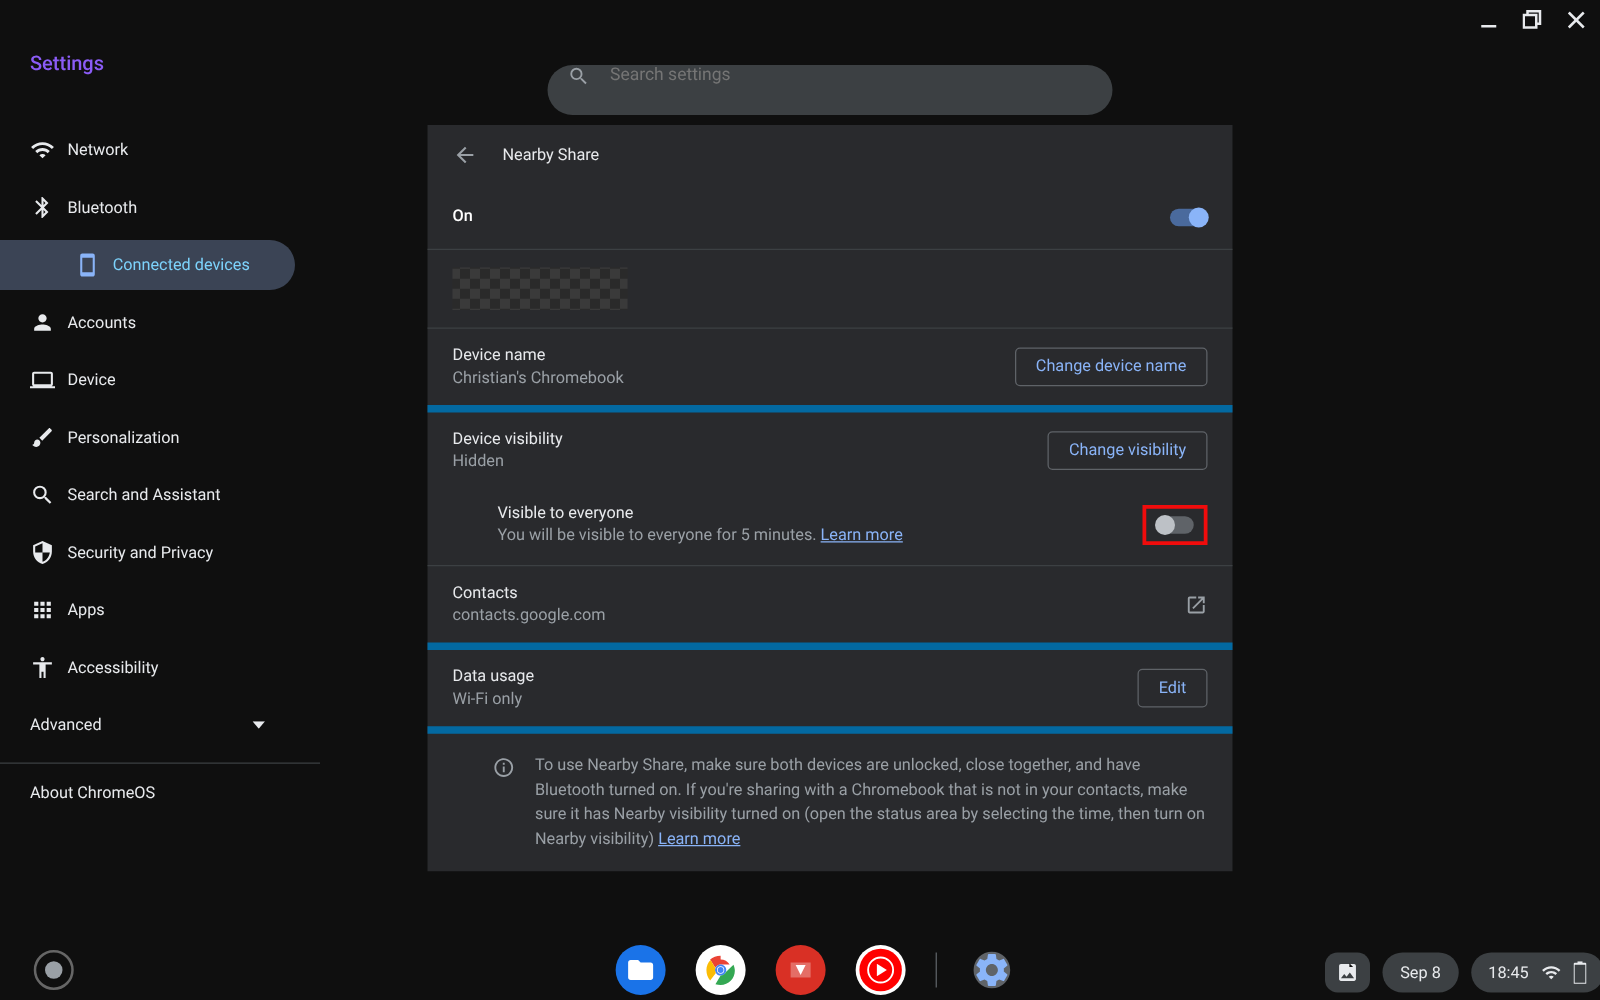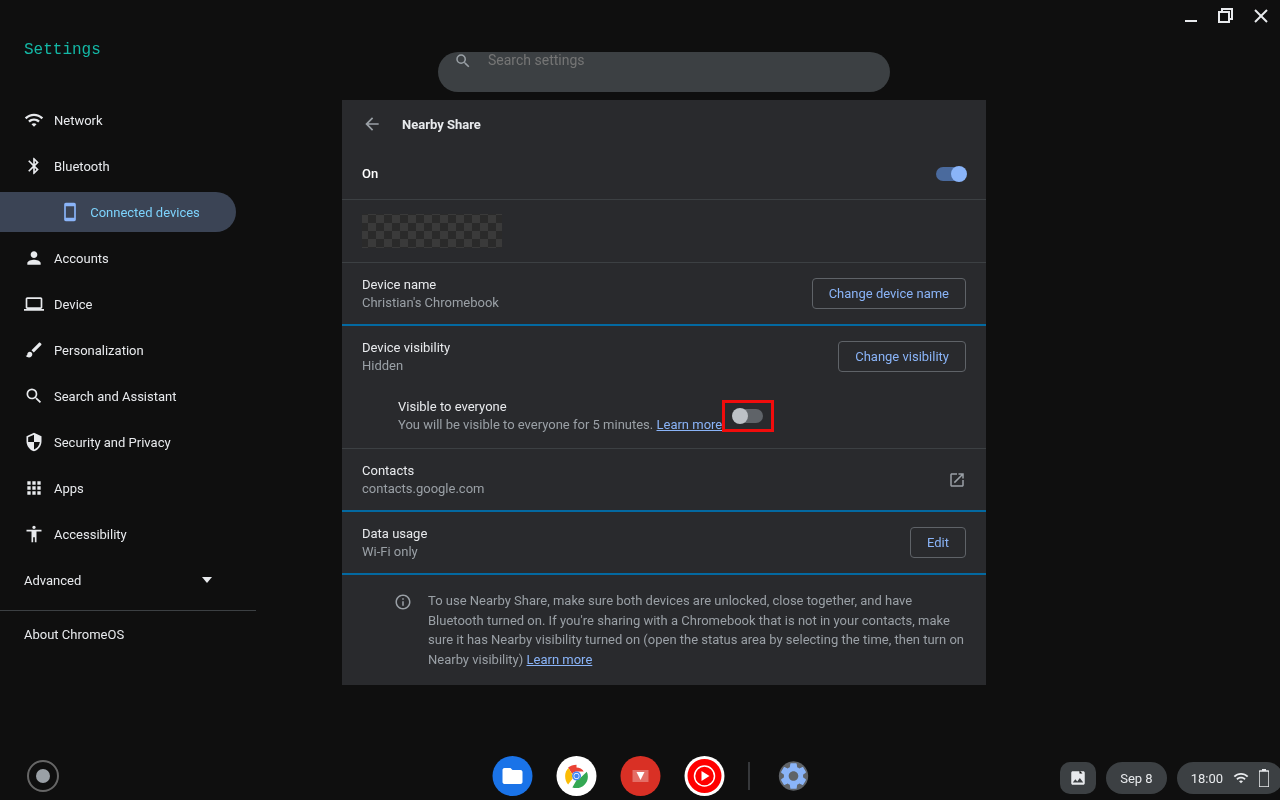--- a/index.html
+++ b/index.html
@@ -4,51 +4,51 @@
 <style>
   * { box-sizing: border-box; margin: 0; padding: 0; font-family: Roboto, "Segoe UI", Arial, sans-serif; }
   html, body { width: 1280px; height: 800px; background: #0f0f0f; color: #e8eaed; overflow: hidden; }
 
   
   .window-controls { position: absolute; top: 8px; right: 12px; display: flex; gap: 20px; align-items: center; }
   .window-controls span { color: #e8eaed; font-size: 16px; cursor: pointer; }
 
   
   .header { height: 100px; display: flex; align-items: center; padding: 0 24px; position: relative; }
-  .header-title { font-size: 16px; color: #14b8a6; font-weight: 500; font-family: Liberation Mono, monospace; }
+  .header-title { font-size: 16px; color: #8b5cf6; font-weight: 500; }
   .search-wrap { position: absolute; left: 438px; top: 52px; width: 452px; height: 40px; background: #3c4043; border-radius: 20px; display: flex; align-items: flex-start; padding: 0 16px; gap: 16px; }
   .search-wrap input { background: transparent; border: none; outline: none; color: #9aa0a6; font-size: 14px; flex: 1; }
 
   
   .sidebar { position: absolute; left: 0; top: 100px; width: 256px; height: 648px; }
   .side-item { height: 40px; display: flex; align-items: center; padding-left: 24px; gap: 10px; font-size: 13px; color: #e8eaed; cursor: pointer; margin-bottom: 6px; }
   .side-item.active { background: #3b4455; color: #7dd3fc; border-top-right-radius: 20px; border-bottom-right-radius: 20px; width: 236px; justify-content: center; }
   .side-item.active .side-icon { color: #8ab4f8; }
   .side-icon { width: 20px; height: 20px; display: inline-flex; align-items: center; justify-content: center; color: #e8eaed; }
   .side-divider { border-top: 1px solid #3c4043; margin: 10px 0 10px 0; }
   .advanced { height: 40px; display: flex; align-items: center; justify-content: space-between; padding: 0 24px 0 24px; font-size: 13px; color: #e8eaed; cursor: pointer; width: 236px; }
   .about { padding-left: 24px; font-size: 13px; color: #e8eaed; margin-top: 16px; cursor: pointer; }
 
   
   .main { position: absolute; left: 342px; top: 100px; width: 644px; background: #292a2d; border-radius: 0; }
   .main-header { height: 48px; display: flex; align-items: center; padding: 0 20px; gap: 20px; }
-  .main-title { font-size: 13px; color: #e8eaed; font-weight: 700; }
+  .main-title { font-size: 13px; color: #e8eaed; font-weight: 400; }
 
   .section-on { padding: 18px 20px; display: flex; align-items: center; justify-content: space-between; border-bottom: 1px solid #3c4043; }
   .on-label { color: #ffffff; font-size: 13px; font-weight: 500; }
 
   .censored { padding: 14px 20px; border-bottom: 1px solid #3c4043; }
   .censored-box { width: 140px; height: 34px; background: repeating-conic-gradient(#3a3a3a 0% 25%, #2a2a2a 0% 50%) 50% / 16px 16px; }
 
-  .row { padding: 14px 20px; border-bottom: 2px solid #0369a1; display: flex; align-items: center; justify-content: space-between; }
+  .row { padding: 14px 20px; border-bottom: 6px solid #0369a1; display: flex; align-items: center; justify-content: space-between; }
   .row-text .label { font-size: 13px; color: #e8eaed; margin-bottom: 3px; }
   .row-text .value { font-size: 13px; color: #9aa0a6; }
   .btn { background: transparent; border: 1px solid #5f6368; color: #8ab4f8; font-size: 13px; padding: 7px 16px; border-radius: 4px; cursor: pointer; }
 
-  .subrow { padding: 12px 20px 16px 56px; border-bottom: 1px solid #3c4043; display: flex; align-items: center; justify-content: flex-start; }
+  .subrow { padding: 12px 20px 16px 56px; border-bottom: 1px solid #3c4043; display: flex; align-items: center; justify-content: space-between; }
   .subrow .label { font-size: 13px; color: #e8eaed; margin-bottom: 3px; }
   .subrow .desc { font-size: 13px; color: #9aa0a6; }
   .link { color: #8ab4f8; text-decoration: underline; cursor: pointer; }
 
   .highlight { border: 3px solid #f10c0c; padding: 6px 8px; }
 
   .info-row { padding: 16px 20px; display: flex; gap: 16px; font-size: 13px; color: #9aa0a6; line-height: 1.5; margin-left: 32px; }
   .info-row .info-icon { flex-shrink: 0; margin-top: 2px; }
 
   
@@ -333,21 +333,21 @@
     <div class="pill-icon">
         <svg width="18" height="18" viewBox="0 0 24 24" fill="#e8eaed">
           <path d="M21 19V5c0-1.1-.9-2-2-2H5c-1.1 0-2 .9-2 2v14c0 1.1.9 2 2 2h14c1.1 0 2-.9 2-2zM8.5 13.5l2.5 3.01L14.5 12l4.5 6H5l3.5-4.5z"></path>
           <path fill="#0f0f0f" d="M14 2v4h4"></path>
         </svg>
       </div>
     <div class="pill">
         <span>Sep 8</span>
       </div>
     <div class="pill">
-      <span>18:00</span>
+      <span>18:45</span>
       <span>
           <svg width="16" height="16" viewBox="0 0 24 24" fill="#e8eaed">
             <path d="M1 9l2 2c4.97-4.97 13.03-4.97 18 0l2-2C16.93 2.93 7.08 2.93 1 9zm8 8l3 3 3-3c-1.65-1.66-4.34-1.66-6 0zm-4-4l2 2c2.76-2.76 7.24-2.76 10 0l2-2C15.14 9.14 8.87 9.14 5 13z"></path>
           </svg>
         </span>
       <span>
           <svg width="10" height="18" viewBox="0 0 10 18" fill="#e8eaed">
             <rect x="3" y="0" width="4" height="2"></rect>
             <rect x="0" y="2" width="10" height="16" rx="1" fill="none" stroke="#e8eaed" stroke-width="1.5"></rect>
           </svg>

